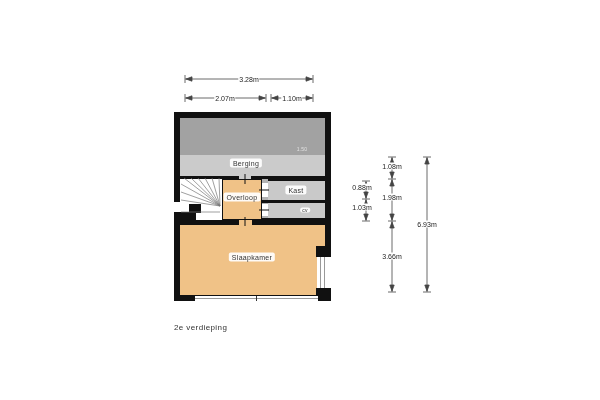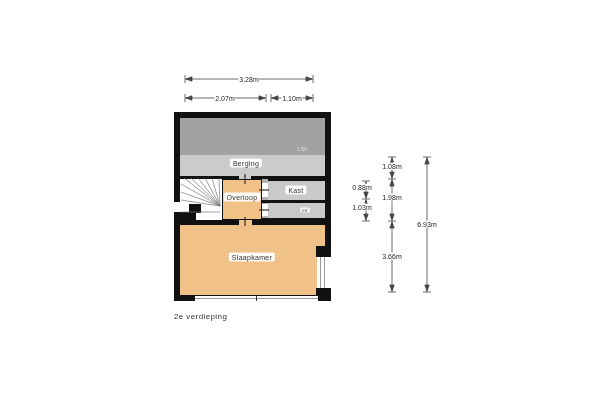--- a/index.html
+++ b/index.html
@@ -47,21 +47,21 @@
   
   #overlay{position:absolute;left:0;top:0;width:600px;height:400px;pointer-events:none;}
 
   
   .lbl{position:absolute;transform:translate(-50%,-50%);white-space:nowrap;
        font-size:7px;color:#222;line-height:1;}
   .room-pill{background:rgba(255,255,255,.92);border-radius:2px;padding:1px 3px;
              letter-spacing:.3px;color:#333;}
   .dim{background:#fff;padding:0 1px;color:#222;}
   .tiny{font-size:5px;color:#e2e2e2;letter-spacing:.2px;}
-  .floor-title{position:absolute;left:174px;top:312px;font-size:8px;color:#333;
+  .floor-title{position:absolute;left:174px;top:323px;font-size:8px;color:#333;
                letter-spacing:.4px;}
 </style>
 </head>
 <body>
 
 <div id="canvas">
 
   <div id="plan">
     <div id="plan-inner">
       <div class="abs attic"></div>

